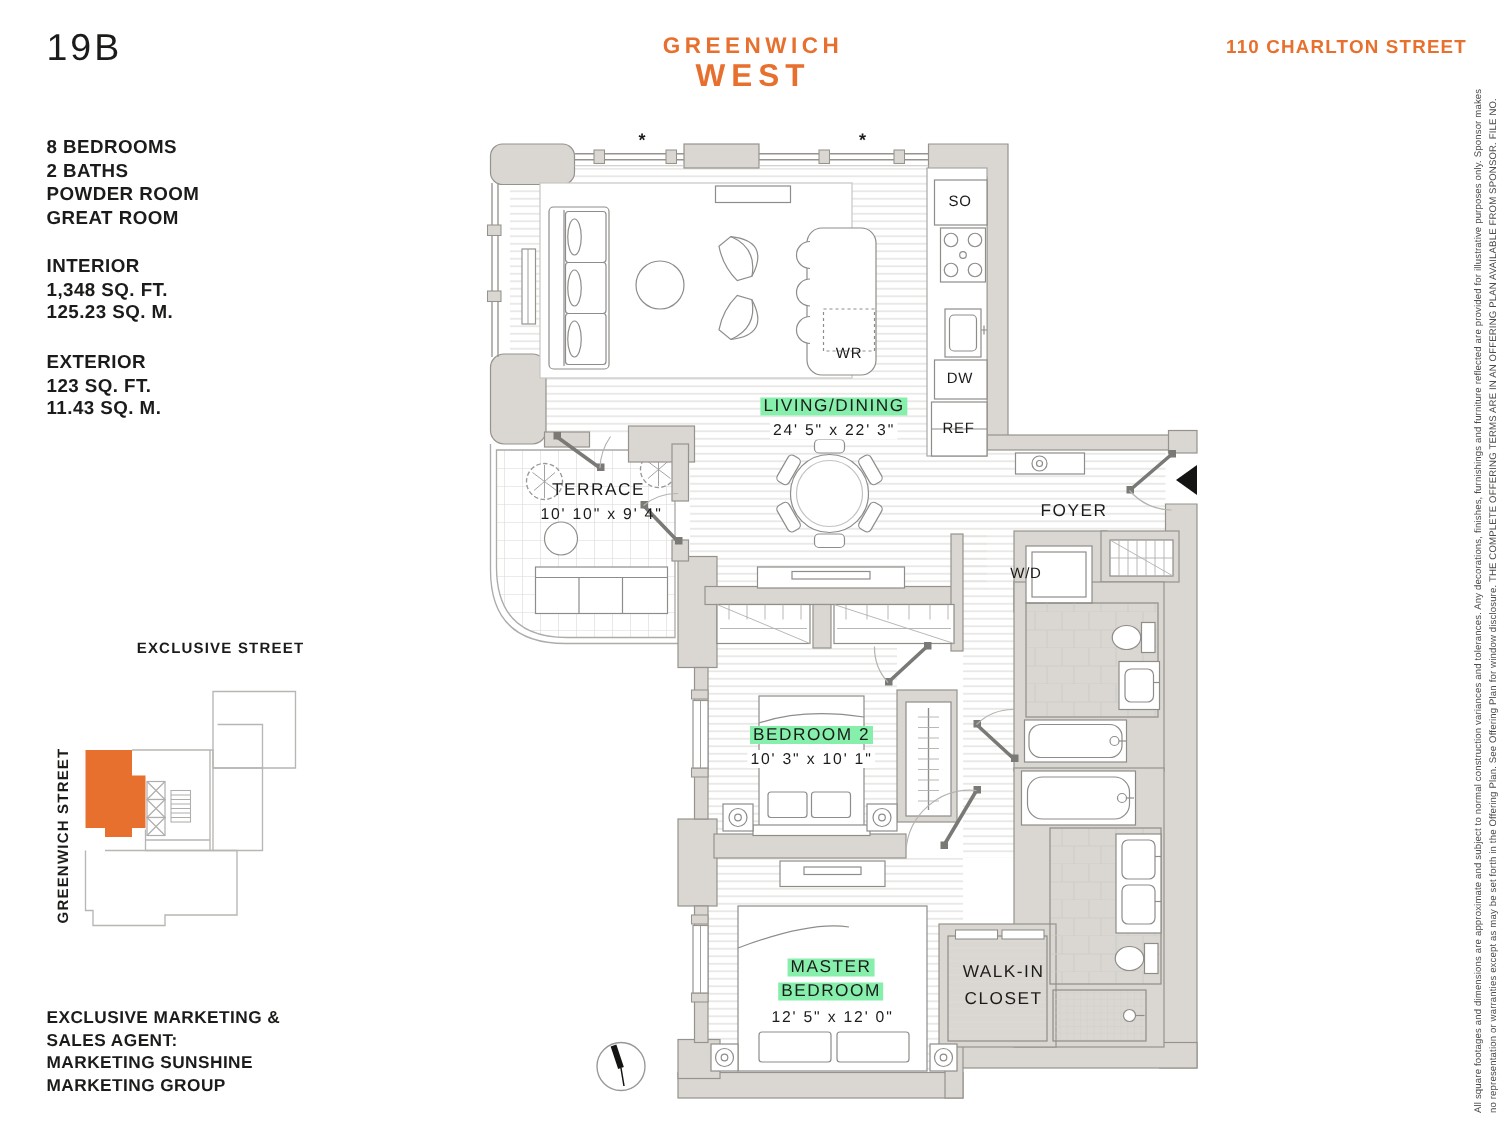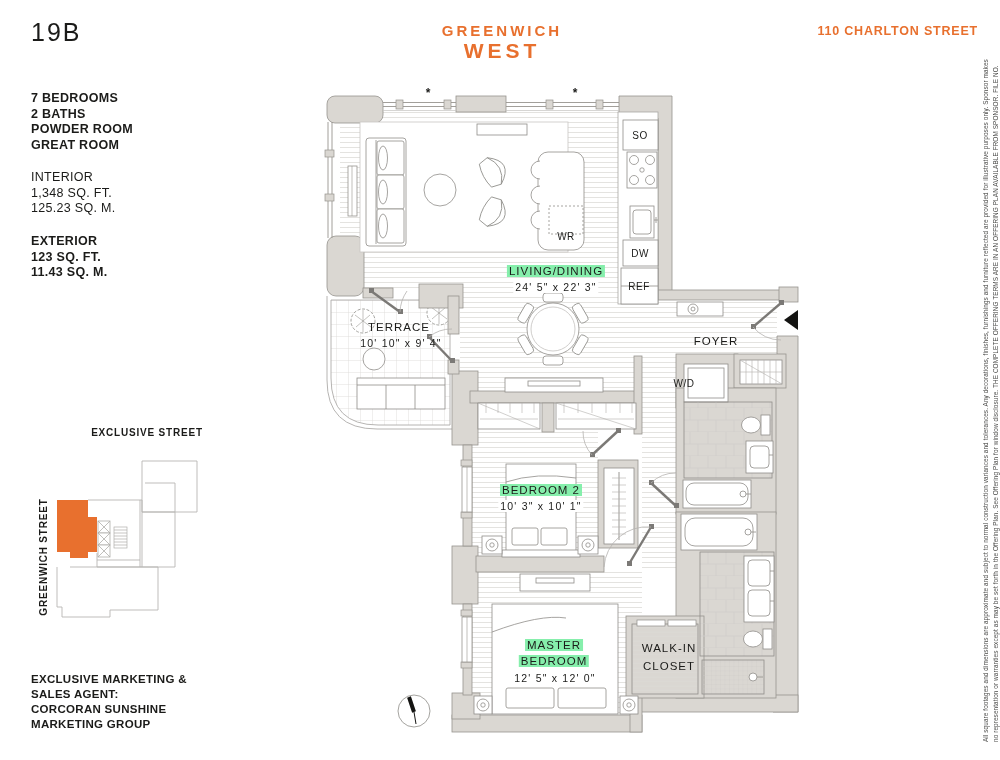--- a/index.html
+++ b/index.html
@@ -9,21 +9,21 @@
   
   .unit-no{left:31px;top:18px;font-size:25px;letter-spacing:2px;font-weight:normal;}
   .logo{left:352px;top:21px;width:300px;text-align:center;color:var(--accent,#E8702E);
         font-weight:bold;line-height:20px;}
   .logo .l1{font-size:15px;letter-spacing:3px;}
   .logo .l2{font-size:21px;letter-spacing:4px;}
   .addr{right:22px;top:24px;font-size:12.5px;font-weight:bold;letter-spacing:.8px;
         color:var(--accent,#E8702E);}
   
   .features{left:31px;top:91px;font-size:12.5px;font-weight:bold;line-height:15.7px;letter-spacing:.3px;}
-  .areas1{left:31px;top:170px;font-size:12.5px;font-weight:normal;line-height:15.7px;letter-spacing:.3px;}
+  .areas1{left:31px;top:170px;font-size:12.5px;font-weight:bold;line-height:15.7px;letter-spacing:.3px;}
   .areas2{left:31px;top:234px;font-size:12.5px;font-weight:bold;line-height:15.7px;letter-spacing:.3px;}
   .agent{left:31px;top:672px;font-size:11.5px;font-weight:bold;line-height:15px;letter-spacing:.3px;}
   
   .street-top{left:147px;top:427px;transform:translateX(-50%);font-size:10px;font-weight:bold;letter-spacing:.8px;}
   .street-left{left:43px;top:557px;transform:translate(-50%,-50%) rotate(-90deg);font-size:10px;
                font-weight:bold;letter-spacing:.8px;white-space:nowrap;}
   
   .plab{transform:translate(-50%,-50%);font-size:11.5px;letter-spacing:1px;white-space:nowrap;
         background:#86efac;padding:0 2px;}
   .pdim{transform:translate(-50%,-50%);font-size:10.5px;letter-spacing:1.2px;white-space:nowrap;
@@ -41,21 +41,21 @@
 <div class="page">
 
   <div class="abs unit-no">19B</div>
   <div class="abs logo">
     <div class="l1">GREENWICH</div>
     <div class="l2">WEST</div>
   </div>
   <div class="abs addr">110 CHARLTON STREET</div>
 
   <div class="abs features">
-    <div>7 BEDROOMS</div>
+    <div>8 BEDROOMS</div>
     <div>2 BATHS</div>
     <div>POWDER ROOM</div>
     <div>GREAT ROOM</div>
   </div>
   <div class="abs areas1">
     <div>INTERIOR</div>
     <div>1,348 SQ. FT.</div>
     <div>125.23 SQ. M.</div>
   </div>
   <div class="abs areas2">
@@ -87,21 +87,21 @@
     </g>
     <g stroke="#b0aeab" stroke-width="0.7" fill="#ffffff">
       <rect x="114" y="527" width="13" height="21"></rect>
       <path d="M114,530 h13 M114,533 h13 M114,536 h13 M114,539 h13 M114,542 h13 M114,545 h13"></path>
     </g>
   </svg>
 
   <div class="abs agent">
     <div>EXCLUSIVE MARKETING &amp;</div>
     <div>SALES AGENT:</div>
-    <div>CORCORAN SUNSHINE</div>
+    <div>MARKETING SUNSHINE</div>
     <div>MARKETING GROUP</div>
   </div>
 
   <svg class="abs" style="left:318px;top:80px" width="500" height="660" viewBox="318 80 500 660">
     <defs>
       <pattern id="hatchH" width="6" height="5" patternUnits="userSpaceOnUse">
         <path d="M0,2.5 H6" stroke="#e4e3e0" stroke-width="1"></path>
       </pattern>
       <pattern id="hatchClo" width="6" height="4.5" patternUnits="userSpaceOnUse">
         <path d="M0,2 H6" stroke="#dbd9d6" stroke-width="0.9"></path>

